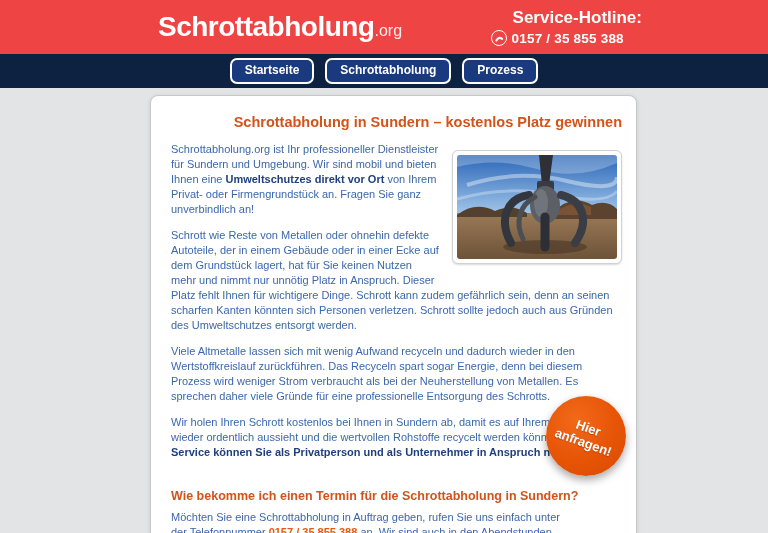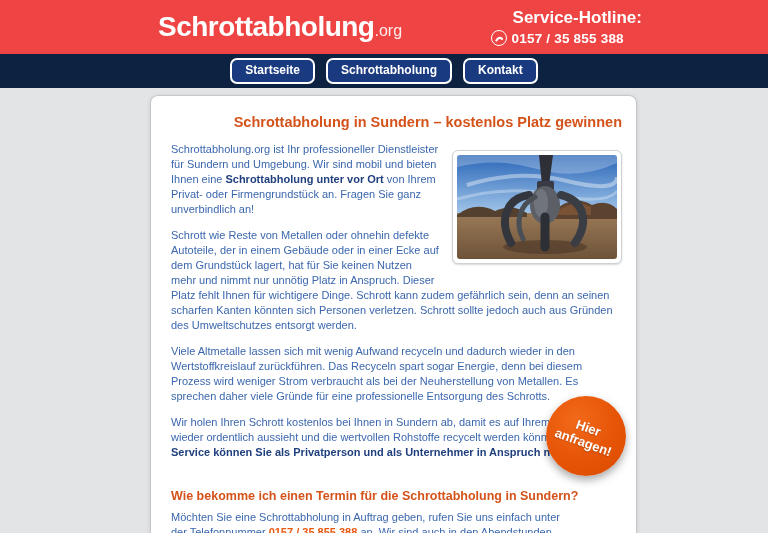--- a/index.html
+++ b/index.html
@@ -91,21 +91,21 @@
           </svg>
       </span>
       <span class="hotline-number">0157 / 35 855 388</span>
     </div>
   </div>
 </div>
 
 <div class="nav">
   <button class="nav-btn">Startseite</button>
   <button class="nav-btn">Schrottabholung</button>
-  <button class="nav-btn">Kontakt</button>
+  <button class="nav-btn">Prozess</button>
 </div>
 
 <div class="card">
 
   <h1 class="page-title">Schrottabholung in Sundern – kostenlos Platz gewinnen</h1>
 
   <div class="photo-frame">
     <svg width="160" height="104" viewBox="0 0 160 104">
       <defs>
         <linearGradient id="sky" x1="0" y1="0" x2="0" y2="1">
@@ -130,21 +130,21 @@
       <rect x="80" y="26" width="17" height="10" rx="2" fill="#3a3a44"></rect>
       <ellipse cx="88" cy="50" rx="15" ry="19" fill="#5c6066"></ellipse>
       <ellipse cx="84" cy="48" rx="7" ry="14" fill="#767b82" opacity="0.8"></ellipse>
       <path d="M72 40 C48 44 42 66 54 88" stroke="#33363d" stroke-width="8" fill="none" stroke-linecap="round"></path>
       <path d="M104 40 C128 46 132 68 118 88" stroke="#3a3d44" stroke-width="8" fill="none" stroke-linecap="round"></path>
       <path d="M88 62 C88 72 88 82 88 92" stroke="#2c2f35" stroke-width="9" fill="none" stroke-linecap="round"></path>
       <path d="M78 42 C62 50 58 68 66 84" stroke="#4a4e55" stroke-width="5" fill="none" stroke-linecap="round"></path>
     </svg>
   </div>
 
-  <p><span>Schrottabholung.org ist Ihr professioneller Dienstleister für Sundern und Umgebung. Wir sind mobil und bieten Ihnen eine </span><span class="seg-b">Schrottabholung unter vor Ort</span><span> von Ihrem Privat- oder Firmengrundstück an. Fragen Sie ganz unverbindlich an!</span></p>
+  <p><span>Schrottabholung.org ist Ihr professioneller Dienstleister für Sundern und Umgebung. Wir sind mobil und bieten Ihnen eine </span><span class="seg-b">Umweltschutzes direkt vor Ort</span><span> von Ihrem Privat- oder Firmengrundstück an. Fragen Sie ganz unverbindlich an!</span></p>
   <p><span>Schrott wie Reste von Metallen oder ohnehin defekte Autoteile, der in einem Gebäude oder in einer Ecke auf dem Grundstück lagert, hat für Sie keinen Nutzen mehr und nimmt nur unnötig Platz in Anspruch. Dieser Platz fehlt Ihnen für wichtigere Dinge. Schrott kann zudem gefährlich sein, denn an seinen scharfen Kanten könnten sich Personen verletzen. Schrott sollte jedoch auch aus Gründen des Umweltschutzes entsorgt werden.</span></p>
   <p><span>Viele Altmetalle lassen sich mit wenig Aufwand recyceln und dadurch wieder in den Wertstoffkreislauf zurückführen. Das Recyceln spart sogar Energie, denn bei diesem Prozess wird weniger Strom verbraucht als bei der Neuherstellung von Metallen. Es sprechen daher viele Gründe für eine professionelle Entsorgung des Schrotts.</span></p>
   <p><span>Wir holen Ihren Schrott kostenlos bei Ihnen in Sundern ab, damit es auf Ihrem Grundstück wieder ordentlich aussieht und die wertvollen Rohstoffe recycelt werden können. </span><span class="seg-b">Diesen Service können Sie als Privatperson und als Unternehmer in Anspruch nehmen.</span></p>
 
   <div class="section-heading">Wie bekomme ich einen Termin für die Schrottabholung in Sundern?</div>
   <p class="narrow"><span>Möchten Sie eine Schrottabholung in Auftrag geben, rufen Sie uns einfach unter der Telefonnummer </span><span class="seg-o">0157 / 35 855 388</span><span> an. Wir sind auch in den Abendstunden erreichbar und haben flexible Öffnungszeiten. Dadurch sind wir in der Lage, uns nach Ihren Wünschen zu richten und mit Ihnen einen Termin zu vereinbaren, der optimal in Ihren Tagesablauf passt.</span></p>
 
   <div class="cta">
     <div class="cta-inner">
       <div>Hier</div>

